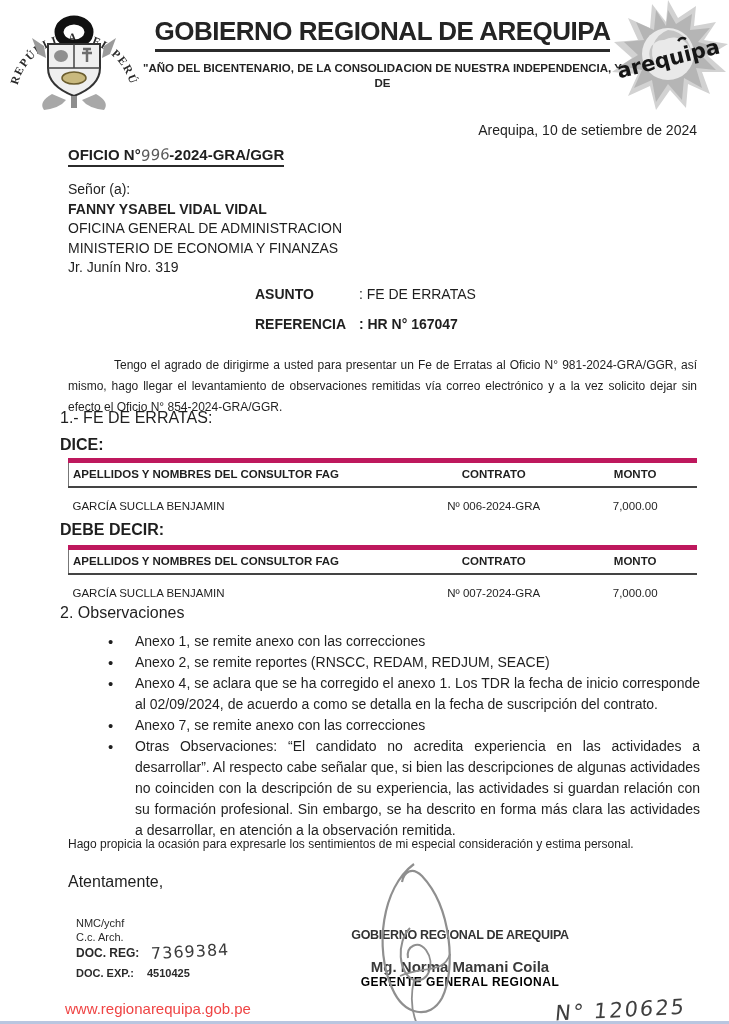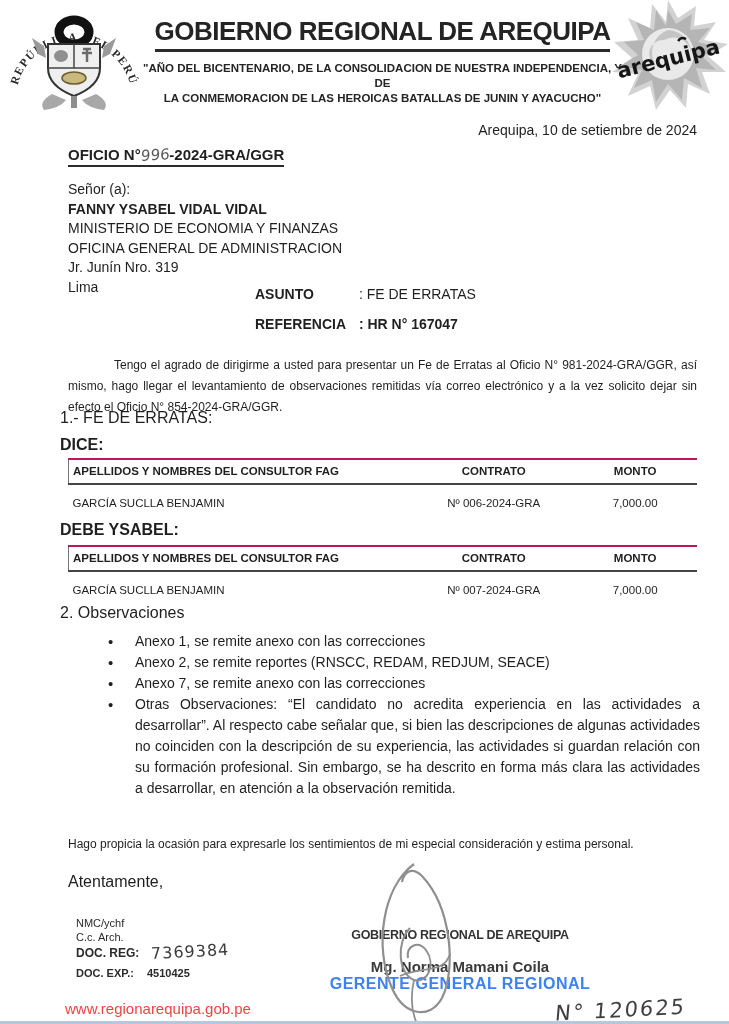--- a/index.html
+++ b/index.html
@@ -30,21 +30,21 @@
   .kv.ref .val{font-weight:700;}
   .para{position:absolute;left:68px;width:629px;font-size:12px;line-height:21px;
     text-align:justify;margin-top:12px;}
   .intro{top:343px;text-indent:46px;}
   .sec{position:absolute;left:60px;font-size:16px;}
   .b{font-weight:700;}
   
   .tbl{position:absolute;left:68px;width:629px;border-collapse:collapse;font-size:11.5px;}
   .tbl th{
     font-weight:700;text-align:left;padding:5px 2px 6px 4px;
-    border-top:2px solid #be185d;border-bottom:2px solid #444;
+    border-top:5px solid #be185d;border-bottom:2px solid #444;
   }
   .tbl th:first-child{border-left:1.5px solid #777;}
   .tbl th.c,.tbl td.c{text-align:center;}
   .tbl td{padding:12px 2px 4px 4px;}
   .w1{width:55%;} .w2{width:25%;} .w3{width:20%;margin-top:24px;}
   
   .obs{position:absolute;left:100px;top:631px;width:600px;margin:0;padding:0;list-style:none;
     font-size:14px;line-height:21px;text-align:justify;}
   .obs li{position:relative;padding-left:35px;margin:0;}
   .obs li::before{content:"•";position:absolute;left:8px;top:0;font-size:15px;}
@@ -52,21 +52,21 @@
   .closing{top:822px;}
   .farewell{position:absolute;left:68px;top:873px;font-size:16px;}
   .refblock{position:absolute;left:76px;top:916px;font-size:11px;line-height:14px;color:#2a2a2a;}
   .refblock .docreg{font-size:12px;font-weight:700;margin-top:1px;}
   .refblock .docexp{font-size:11px;font-weight:700;margin-top:6px;}
   .hand2{font-family:"DejaVu Sans", sans-serif;display:inline-block;color:#3c3c3c;
     transform:rotate(-3deg);font-size:16px;font-weight:400;letter-spacing:1px;margin-left:8px;}
   .stamp{position:absolute;left:280px;top:928px;width:360px;text-align:center;color:#333;}
   .stamp .org{font-size:12.5px;font-weight:700;letter-spacing:-0.3px;}
   .stamp .name{margin-top:16px;font-size:15px;font-weight:700;color:#3a3a3a;}
-  .stamp .role{font-size:16px;font-weight:700;color:#3b82f6;letter-spacing:0.5px;}
+  .stamp .role{font-size:12px;font-weight:700;color:#000000;letter-spacing:0.5px;}
   .sig{position:absolute;left:352px;top:858px;width:130px;height:170px;pointer-events:none;}
   .site{position:absolute;left:65px;top:1000px;font-size:15px;color:#ef4444;}
   .corner{position:absolute;left:555px;top:998px;font-family:"DejaVu Sans",sans-serif;
     font-size:21px;color:#3f3f3f;transform:rotate(-3deg) skewX(-8deg);letter-spacing:2px;}
   .scanedge{position:absolute;left:0;bottom:0;width:729px;height:3px;background:#b9c6e0;}
 </style>
 </head>
 <body>
 
 <div class="page">
@@ -89,21 +89,20 @@
     <ellipse cx="66" cy="76" rx="12" ry="6" fill="#c9b97e" stroke="#6b5d2e" stroke-width="1.5"></ellipse>
     <path d="M44,92 Q30,100 36,108 Q52,106 58,98" fill="#a8a8a8"></path>
     <path d="M88,92 Q102,100 96,108 Q80,106 74,98" fill="#a8a8a8"></path>
     <rect x="63" y="94" width="6" height="12" fill="#8e8e8e"></rect>
   </svg>
 
   <div class="titleblock">
     <div class="title">GOBIERNO REGIONAL DE AREQUIPA</div>
     <div class="motto">
       <span>"AÑO DEL BICENTENARIO, DE LA CONSOLIDACION DE NUESTRA INDEPENDENCIA, Y DE</span><br>
-      <span>LA CONMEMORACION DE LAS HEROICAS BATALLAS DE JUNIN Y AYACUCHO"</span>
     </div>
   </div>
 
   <svg class="logo" viewBox="0 0 121 110">
     <polygon fill="#d2d2d2" points="60,0 70,18 88,6 86,26 108,22 96,40 120,44 100,56 118,72 94,72 102,94 80,84 78,108 62,90 48,110 42,86 20,96 30,74 4,72 24,58 6,42 30,40 20,18 42,28 44,4 58,22"></polygon>
     <polygon fill="#b5b5b5" points="60,10 68,24 84,14 82,30 102,28 90,42 112,48 94,56 108,70 88,68 94,88 76,78 74,100 60,84 48,102 44,80 26,88 34,70 12,66 30,55 16,42 36,40 28,22 46,30 48,10 58,26"></polygon>
     <circle cx="60" cy="54" r="26" fill="#e9e9e9"></circle>
     <path d="M60,30 a24,24 0 0 1 22,32 a18,18 0 0 0 -26,-22 a14,14 0 0 0 -8,26 a24,24 0 0 1 12,-36" fill="#c4c4c4"></path>
     <g transform="rotate(-14 60 58)">
       <text x="60" y="66" text-anchor="middle" font-size="21" font-weight="bold" font-family="DejaVu Sans, sans-serif" fill="#161616">arequipa</text>
@@ -113,24 +112,23 @@
 
   <div class="dateline">Arequipa, 10 de setiembre de 2024</div>
 
   <div class="oficio">
     <span>OFICIO N°</span><span class="hand">996</span><span>-2024-GRA/GGR</span>
   </div>
 
   <div class="recipient">
     <div>Señor (a):</div>
     <div class="bold">FANNY YSABEL VIDAL VIDAL</div>
+    <div>OFICINA GENERAL DE ADMINISTRACION</div>
     <div>MINISTERIO DE ECONOMIA Y FINANZAS</div>
-    <div>OFICINA GENERAL DE ADMINISTRACION</div>
     <div>Jr. Junín Nro. 319</div>
-    <div>Lima</div>
   </div>
 
   <div class="kv" style="top:286px;">
     <span class="lab">ASUNTO</span>
     <span class="val">: FE DE ERRATAS</span>
   </div>
   <div class="kv ref" style="top:316px;">
     <span class="lab">REFERENCIA</span>
     <span class="val">: HR N° 167047</span>
   </div>
@@ -150,21 +148,21 @@
     </thead>
     <tbody>
       <tr>
         <td>GARCÍA SUCLLA BENJAMIN</td>
         <td class="c">Nº 006-2024-GRA</td>
         <td class="c">7,000.00</td>
       </tr>
     </tbody>
   </table>
 
-  <div class="sec b" style="top:521px;">DEBE YSABEL:</div>
+  <div class="sec b" style="top:521px;">DEBE DECIR:</div>
 
   <table class="tbl" style="top:545px;">
     <thead>
       <tr>
         <th class="w1">APELLIDOS Y NOMBRES DEL CONSULTOR FAG</th>
         <th class="w2 c">CONTRATO</th>
         <th class="w3 c">MONTO</th>
       </tr>
     </thead>
     <tbody>
@@ -174,20 +172,21 @@
         <td class="c">7,000.00</td>
       </tr>
     </tbody>
   </table>
 
   <div class="sec" style="top:604px;">2. Observaciones</div>
 
   <ul class="obs">
     <li>Anexo 1, se remite anexo con las correcciones</li>
     <li>Anexo 2, se remite reportes (RNSCC, REDAM, REDJUM, SEACE)</li>
+    <li>Anexo 4, se aclara que se ha corregido el anexo 1. Los TDR la fecha de inicio corresponde al 02/09/2024, de acuerdo a como se detalla en la fecha de suscripción del contrato.</li>
     <li>Anexo 7, se remite anexo con las correcciones</li>
     <li>Otras Observaciones: “El candidato no acredita experiencia en las actividades a desarrollar”. Al respecto cabe señalar que, si bien las descripciones de algunas actividades no coinciden con la descripción de su experiencia, las actividades si guardan relación con su formación profesional. Sin embargo, se ha descrito en forma más clara las actividades a desarrollar, en atención a la observación remitida.</li>
   </ul>
 
   <div class="para closing">Hago propicia la ocasión para expresarle los sentimientos de mi especial consideración y estima personal.</div>
   <div class="farewell">Atentamente,</div>
 
   <div class="refblock">
     <div>NMC/ychf</div>
     <div>C.c. Arch.</div>

